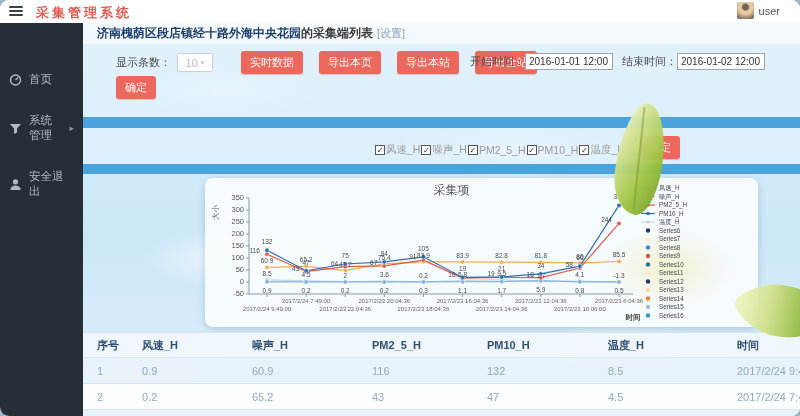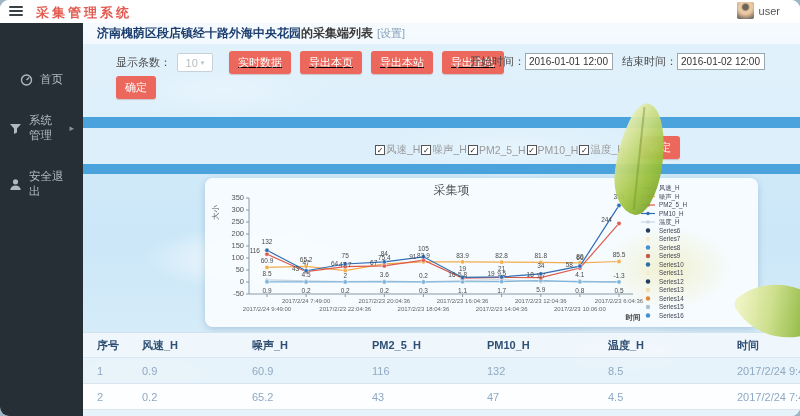--- a/index.html
+++ b/index.html
@@ -13,21 +13,21 @@
   .hamburger span{display:block;height:2px;background:#3c4146;margin-bottom:2px;border-radius:1px;}
   .app-title{position:absolute;left:36px;top:4px;font-size:13px;font-weight:bold;color:#e35a50;letter-spacing:3px;}
   .user-area{position:absolute;right:20px;top:2px;display:flex;align-items:center;gap:5px;cursor:pointer;}
   .avatar{width:17px;height:17px;border-radius:2px;
           background:radial-gradient(circle at 50% 30%,#6d6458 0 18%,#e8c9a4 30% 48%,#cdaa85 60%,#8d8273 78%,#5b5349);}
   .user-name{font-size:11px;color:#555;}
 
   
   .sidebar{position:absolute;left:0;top:23px;width:83px;height:393px;background:#262f36;z-index:9;}
   .side-list{margin-top:36px;}
-  .side-item{display:flex;align-items:center;gap:7px;padding:13px 9px;color:#b0bcc5;font-size:11.5px;cursor:pointer;justify-content:center;}
+  .side-item{display:flex;align-items:center;gap:7px;padding:13px 9px;color:#b0bcc5;font-size:11.5px;cursor:pointer;}
   .side-item svg{flex:0 0 auto;}
   .sub-arrow{margin-left:auto;color:#8a959e;font-size:9px;}
 
   
   .content{position:absolute;left:83px;top:23px;width:717px;height:393px;
            background:linear-gradient(180deg,#eaf5fc 0%,#d4ebfa 28%,#cbe7f8 55%,#dff0fa 100%);overflow:hidden;}
   .cloud{position:absolute;pointer-events:none;z-index:0;
          background:radial-gradient(ellipse at center,rgba(255,255,255,.95) 0%,rgba(255,255,255,0) 70%);}
 
   .page-header{position:absolute;left:0;top:0;width:717px;height:21px;z-index:1;
@@ -35,21 +35,21 @@
   .station-name{font-weight:bold;color:#1c3e6e;}
   .header-suffix{color:#3a3a3a;font-weight:bold;}
   .settings-link{color:#89a2ba;font-size:11px;margin-left:4px;cursor:pointer;}
 
   .filter-panel{position:absolute;left:0;top:21px;width:717px;height:73px;z-index:1;background:rgba(223,240,251,.75);}
   .fp-row1{position:absolute;left:33px;top:7px;display:flex;align-items:center;justify-content:center;}
   .fp-label{font-size:11px;color:#4a4a4a;}
   .count-select{margin-left:6px;width:36px;height:19px;border:1px solid #c6d2da;background:#fff;color:#b7bec4;
                 font-size:11px;display:flex;align-items:center;justify-content:center;gap:3px;cursor:pointer;border-radius:2px;}
   .count-caret{font-size:7px;color:#b7bec4;}
-  #action-buttons{display:flex;margin-left:16px;gap:9px;text-decoration:underline;}
+  #action-buttons{display:flex;margin-left:28px;gap:16px;}
   .btn-red{background:#ec685c;color:#fff;border:none;border-radius:3px;font-size:11px;padding:4px 9px;cursor:pointer;
            font-family:inherit;box-shadow:0 1px 1px rgba(150,60,50,.25);}
   .time-filters{position:absolute;left:387px;top:9px;display:flex;align-items:center;}
   .time-input{width:88px;height:17px;border:1px solid #9aa7b0;background:#fff;font-size:10px;color:#333;
               padding:0 3px;font-family:inherit;}
   .end-label{margin-left:9px;}
   .fp-row2{position:absolute;left:33px;top:32px;}
 
   .strip{position:absolute;left:0;width:717px;background:#4aa3dd;z-index:1;}
   .strip-1{top:94px;height:11px;}

